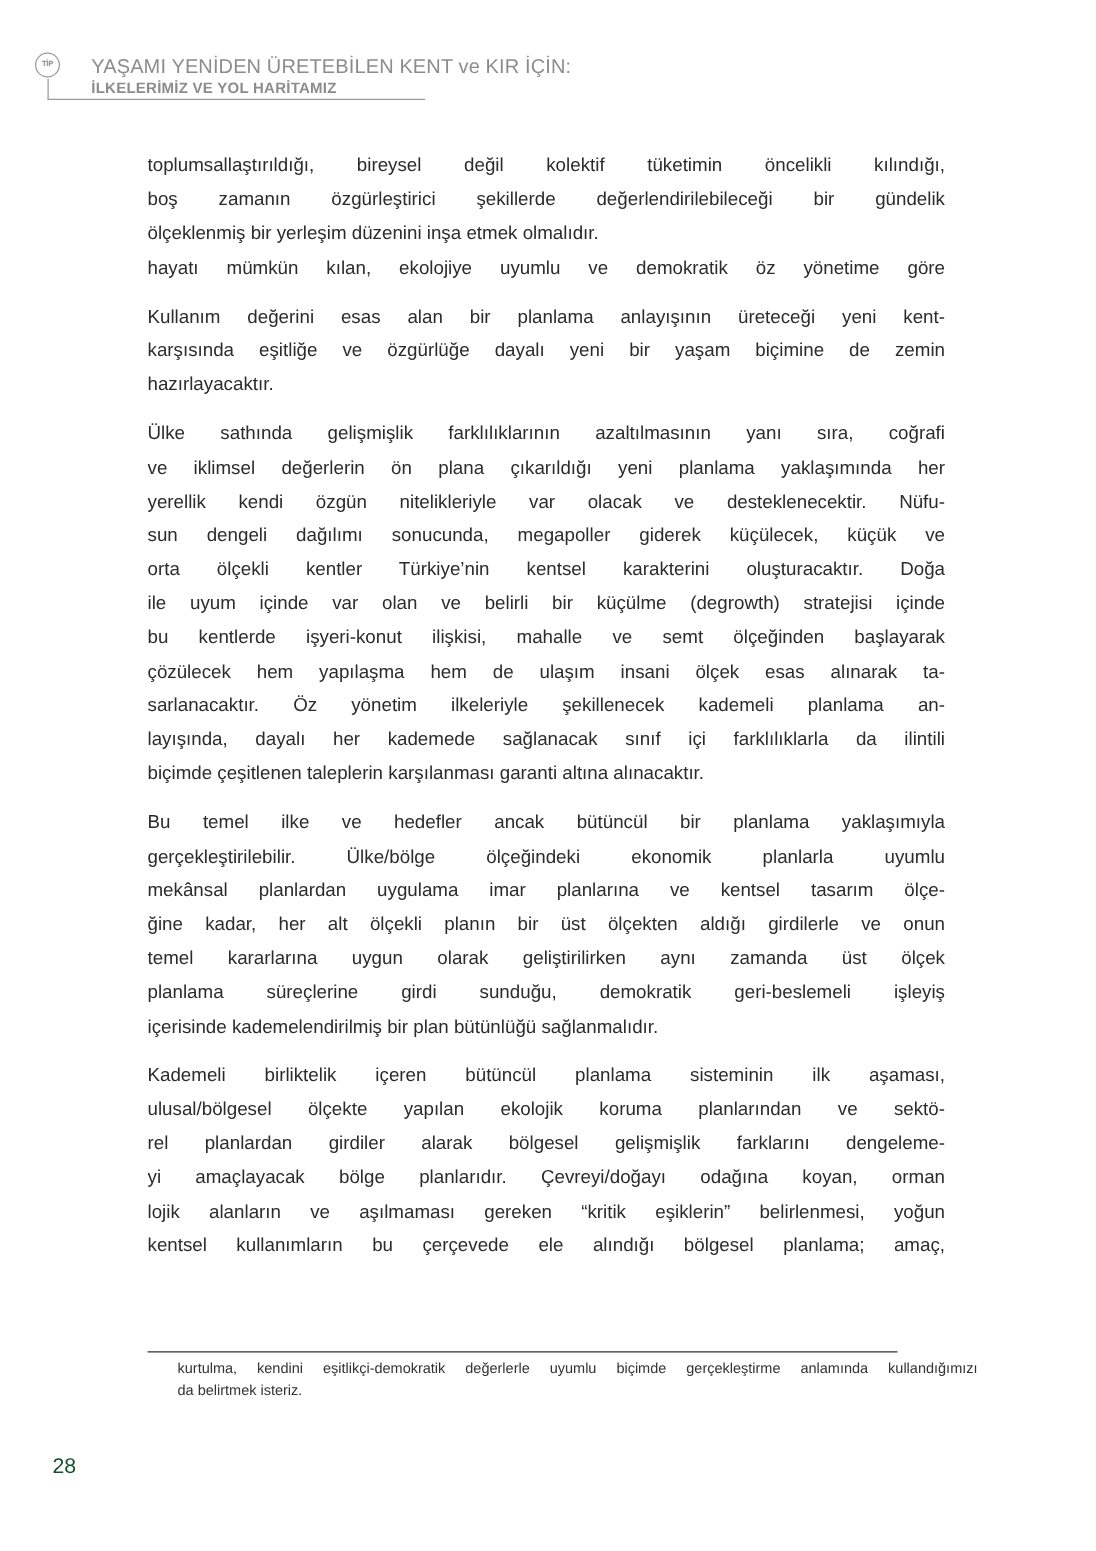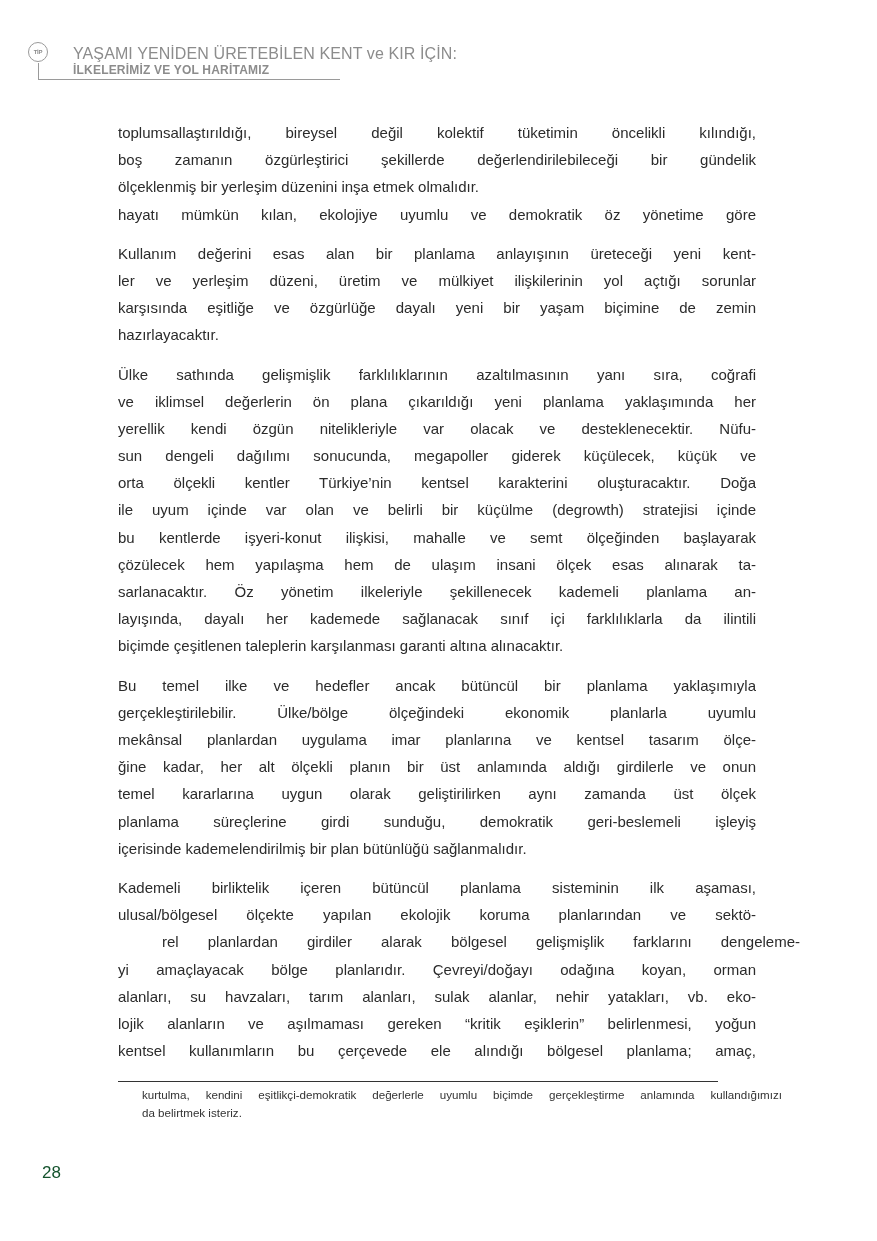--- a/index.html
+++ b/index.html
@@ -149,52 +149,50 @@
 
 <main class="body-text">
   <p>
     <span class="ln" style="white-space: normal; width: 638px; overflow: hidden; height: 27.2px;">toplumsallaştırıldığı, bireysel değil kolektif tüketimin öncelikli kılındığı,</span>
     <span class="ln" style="white-space: normal; width: 638px; overflow: hidden; height: 27.2px;">boş zamanın özgürleştirici şekillerde değerlendirilebileceği bir gündelik</span>
     <span class="ln last">ölçeklenmiş bir yerleşim düzenini inşa etmek olmalıdır.</span>
     <span class="ln" style="white-space: normal; width: 638px; overflow: hidden; height: 27.2px;">hayatı mümkün kılan, ekolojiye uyumlu ve demokratik öz yönetime göre</span>
   </p>
   <p>
     <span class="ln" style="white-space: normal; width: 638px; overflow: hidden; height: 27.2px;">Kullanım değerini esas alan bir planlama anlayışının üreteceği yeni kent-</span>
-    <span class="ln" style="white-space: normal; width: 638px; overflow: hidden; height: 27.2px;">ler ve yerleşim düzeni, üretim ve mülkiyet ilişkilerinin yol açtığı sorunlar</span>
     <span class="ln" style="white-space: normal; width: 638px; overflow: hidden; height: 27.2px;">karşısında eşitliğe ve özgürlüğe dayalı yeni bir yaşam biçimine de zemin</span>
     <span class="ln last">hazırlayacaktır.</span>
   </p>
   <p>
     <span class="ln" style="white-space: normal; width: 638px; overflow: hidden; height: 27.2px;">Ülke sathında gelişmişlik farklılıklarının azaltılmasının yanı sıra, coğrafi</span>
     <span class="ln" style="white-space: normal; width: 638px; overflow: hidden; height: 27.2px;">ve iklimsel değerlerin ön plana çıkarıldığı yeni planlama yaklaşımında her</span>
     <span class="ln" style="white-space: normal; width: 638px; overflow: hidden; height: 27.2px;">yerellik kendi özgün nitelikleriyle var olacak ve desteklenecektir. Nüfu-</span>
     <span class="ln" style="white-space: normal; width: 638px; overflow: hidden; height: 27.2px;">sun dengeli dağılımı sonucunda, megapoller giderek küçülecek, küçük ve</span>
     <span class="ln" style="white-space: normal; width: 638px; overflow: hidden; height: 27.2px;">orta ölçekli kentler Türkiye’nin kentsel karakterini oluşturacaktır. Doğa</span>
     <span class="ln" style="white-space: normal; width: 638px; overflow: hidden; height: 27.2px;">ile uyum içinde var olan ve belirli bir küçülme (degrowth) stratejisi içinde</span>
     <span class="ln" style="white-space: normal; width: 638px; overflow: hidden; height: 27.2px;">bu kentlerde işyeri-konut ilişkisi, mahalle ve semt ölçeğinden başlayarak</span>
     <span class="ln" style="white-space: normal; width: 638px; overflow: hidden; height: 27.2px;">çözülecek hem yapılaşma hem de ulaşım insani ölçek esas alınarak ta-</span>
     <span class="ln" style="white-space: normal; width: 638px; overflow: hidden; height: 27.2px;">sarlanacaktır. Öz yönetim ilkeleriyle şekillenecek kademeli planlama an-</span>
     <span class="ln" style="white-space: normal; width: 638px; overflow: hidden; height: 27.2px;">layışında, dayalı her kademede sağlanacak sınıf içi farklılıklarla da ilintili</span>
     <span class="ln last">biçimde çeşitlenen taleplerin karşılanması garanti altına alınacaktır.</span>
   </p>
   <p>
     <span class="ln" style="white-space: normal; width: 638px; overflow: hidden; height: 27.2px;">Bu temel ilke ve hedefler ancak bütüncül bir planlama yaklaşımıyla</span>
     <span class="ln" style="white-space: normal; width: 638px; overflow: hidden; height: 27.2px;">gerçekleştirilebilir. Ülke/bölge ölçeğindeki ekonomik planlarla uyumlu</span>
     <span class="ln" style="white-space: normal; width: 638px; overflow: hidden; height: 27.2px;">mekânsal planlardan uygulama imar planlarına ve kentsel tasarım ölçe-</span>
-    <span class="ln" style="white-space: normal; width: 638px; overflow: hidden; height: 27.2px;">ğine kadar, her alt ölçekli planın bir üst anlamında aldığı girdilerle ve onun</span>
+    <span class="ln" style="white-space: normal; width: 638px; overflow: hidden; height: 27.2px;">ğine kadar, her alt ölçekli planın bir üst ölçekten aldığı girdilerle ve onun</span>
     <span class="ln" style="white-space: normal; width: 638px; overflow: hidden; height: 27.2px;">temel kararlarına uygun olarak geliştirilirken aynı zamanda üst ölçek</span>
     <span class="ln" style="white-space: normal; width: 638px; overflow: hidden; height: 27.2px;">planlama süreçlerine girdi sunduğu, demokratik geri-beslemeli işleyiş</span>
     <span class="ln last">içerisinde kademelendirilmiş bir plan bütünlüğü sağlanmalıdır.</span>
   </p>
   <p>
     <span class="ln" style="white-space: normal; width: 638px; overflow: hidden; height: 27.2px;">Kademeli birliktelik içeren bütüncül planlama sisteminin ilk aşaması,</span>
     <span class="ln" style="white-space: normal; width: 638px; overflow: hidden; height: 27.2px;">ulusal/bölgesel ölçekte yapılan ekolojik koruma planlarından ve sektö-</span>
-    <span class="ln" style="white-space: normal; width: 638px; overflow: hidden; height: 27.2px; margin-left: 44px;">rel planlardan girdiler alarak bölgesel gelişmişlik farklarını dengeleme-</span>
+    <span class="ln" style="white-space: normal; width: 638px; overflow: hidden; height: 27.2px;">rel planlardan girdiler alarak bölgesel gelişmişlik farklarını dengeleme-</span>
     <span class="ln" style="white-space: normal; width: 638px; overflow: hidden; height: 27.2px;">yi amaçlayacak bölge planlarıdır. Çevreyi/doğayı odağına koyan, orman</span>
-    <span class="ln" style="white-space: normal; width: 638px; overflow: hidden; height: 27.2px;">alanları, su havzaları, tarım alanları, sulak alanlar, nehir yatakları, vb. eko-</span>
     <span class="ln" style="white-space: normal; width: 638px; overflow: hidden; height: 27.2px;">lojik alanların ve aşılmaması gereken “kritik eşiklerin” belirlenmesi, yoğun</span>
     <span class="ln" style="white-space: normal; width: 638px; overflow: hidden; height: 27.2px;">kentsel kullanımların bu çerçevede ele alındığı bölgesel planlama; amaç,</span>
   </p>
 </main>
 
 <div class="footnote-rule"></div>
 <aside class="footnote">
   <span class="ln" style="white-space: normal; width: 640px; overflow: hidden; height: 18px;">kurtulma, kendini eşitlikçi-demokratik değerlerle uyumlu biçimde gerçekleştirme anlamında kullandığımızı</span>
   <span class="ln last">da belirtmek isteriz.</span>
 </aside>

